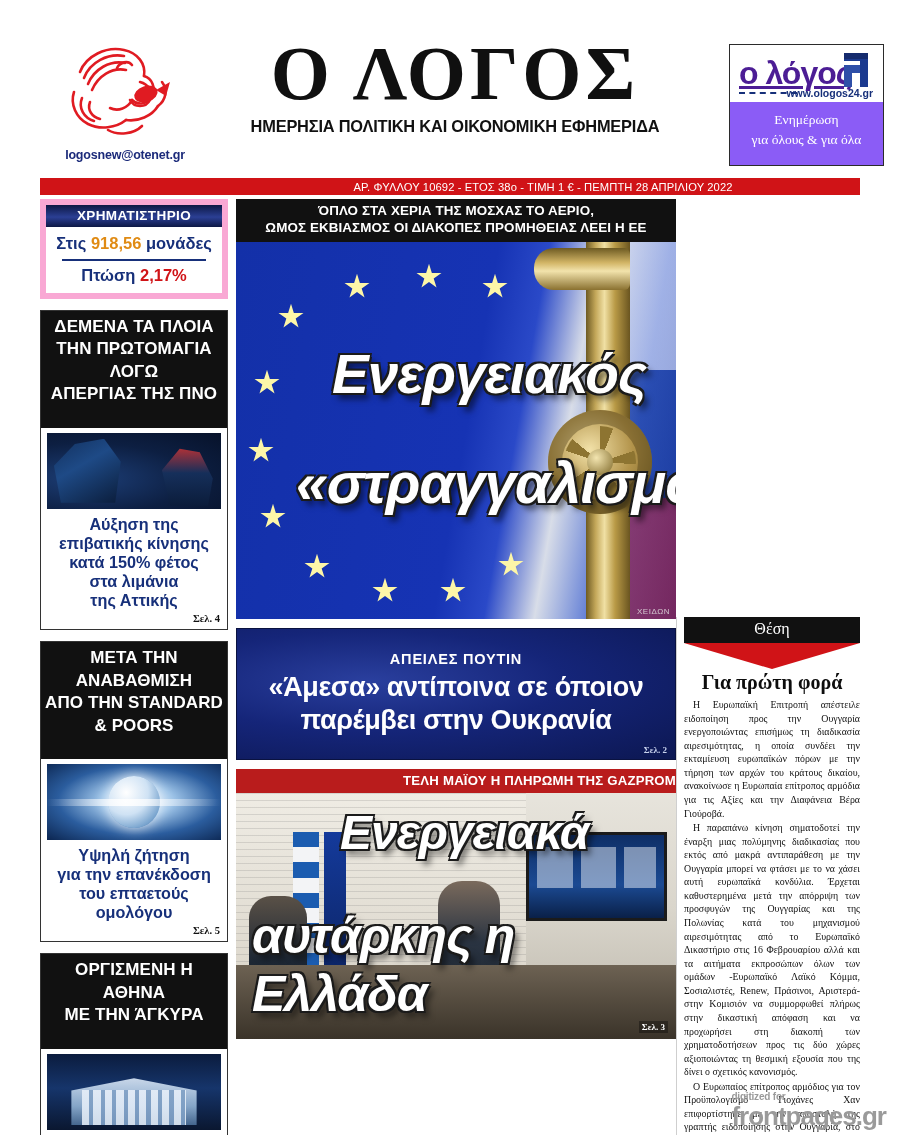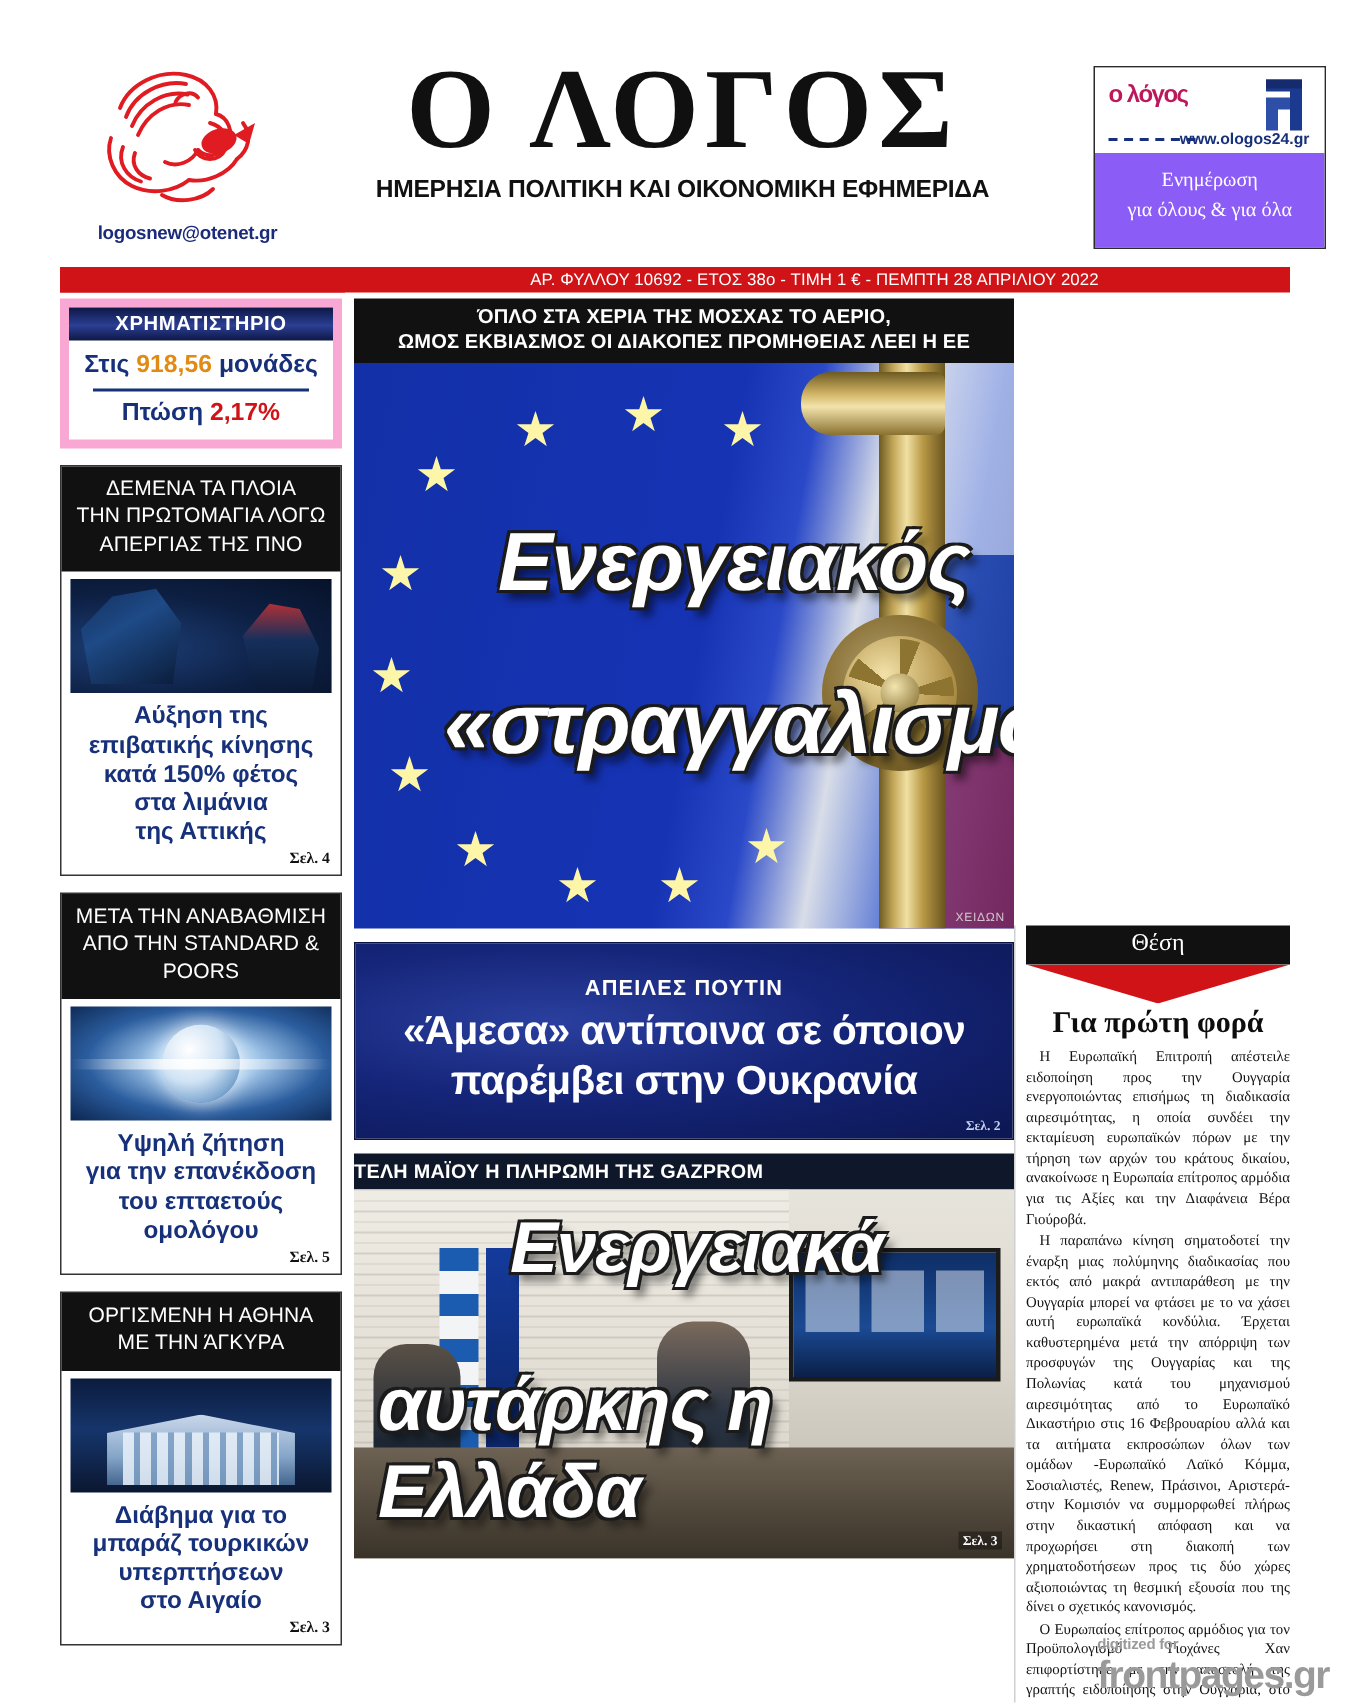--- a/index.html
+++ b/index.html
@@ -38,22 +38,22 @@
 
   .brandbox {
     position: absolute; left: 729px; top: 44px; width: 155px; height: 122px;
     border: 1px solid #2b2b2b; background: #fff; overflow: hidden;
   }
   .brandbox .bb-top {
     height: 57px; background:#fff; position: relative;
   }
   .bb-logo {
     position:absolute; left: 9px; top: 10px;
-    font-size: 16px; font-weight: bold; color:#be185d;
-    font-family:"Liberation Sans", sans-serif; letter-spacing:-1px;
+    font-size: 32px; font-weight: bold; color:#4c1d95;
+    font-family:"Liberation Sans", sans-serif; letter-spacing:-1px;text-decoration:underline;
   }
   .bb-q {
     position:absolute; right:9px; top:4px; width:36px; height:42px;
   }
   .bb-url {
     position:absolute; left:0; right:0; top: 42px; text-align: right; padding-right: 10px;
     font-size: 10.5px; font-weight: bold; color: #17307a;
   }
   .bb-rule {
     position:absolute; left:9px; top:47px; width: 58px; border-top: 2px dashed #17307a;
@@ -91,22 +91,22 @@
   .stock-line1 { font-size:16.5px; font-weight:bold; color:#17307a; }
   .stock-line1 b { color:#e08b14; }
   .stock-sep { border-top:2px solid #17307a; margin:6px 10px 5px; }
   .stock-line2 { font-size:16.5px; font-weight:bold; color:#17307a; }
   .stock-line2 b { color:#d01317; }
 
   .brief {
     margin-top:11px; border:1px solid #333; background:#fff;
   }
   .brief-head {
-    background:#111; color:#fff; text-align:center; padding:5px 4px 10px;
-    font-size:14px; font-weight:normal; line-height:1.32; letter-spacing:0.1px;
+    background:#111; color:#fff; text-align:center; padding:5px 4px 22px;
+    font-size:17px; font-weight:bold; line-height:1.32; letter-spacing:0.1px;
   }
   .brief-photo { height:76px; margin:5px 6px 0; position:relative; overflow:hidden; }
   .brief-text {
     padding:6px 5px 2px; text-align:center;
     font-size:16.2px; line-height:1.18; font-weight:bold; color:#17307a;
   }
   .brief-page {
     text-align:right; padding:1px 7px 5px; font-size:10.5px;
     font-weight:bold; color:#111; font-family:"Liberation Serif", serif;
   }
@@ -245,21 +245,21 @@
     position:absolute; left:0; right:0; top:42px; text-align:center;
     color:#ffffff; font-size:27px; font-weight:bold; line-height:1.22;
     letter-spacing:-0.4px;
   }
   .mid-page {
     position:absolute; right:8px; bottom:4px; color:#c8d2ee; font-size:9px;
     font-family:"Liberation Serif", serif; font-weight:bold;
   }
 
   .low-kicker {
-    margin-top:9px; background:#0f172a; color:#fff; text-align:left;
+    margin-top:9px; background:#b91c1c; color:#fff; text-align:right;
     padding:4px 0 5px; font-size:13.2px; font-weight:bold; letter-spacing:.2px;
   }
   .low-photo {
     height:246px; position:relative; overflow:hidden;
     background: linear-gradient(180deg,#e7e4dc 0%, #d9d5cb 48%, #b9b4a8 100%);
   }
   .low-photo .wall {
     position:absolute; left:0; top:0; width:66%; height:74%;
     background: repeating-linear-gradient(180deg, rgba(120,120,120,.22) 0 1px, transparent 1px 7px),
                 linear-gradient(180deg,#efece4,#ddd8cd);

